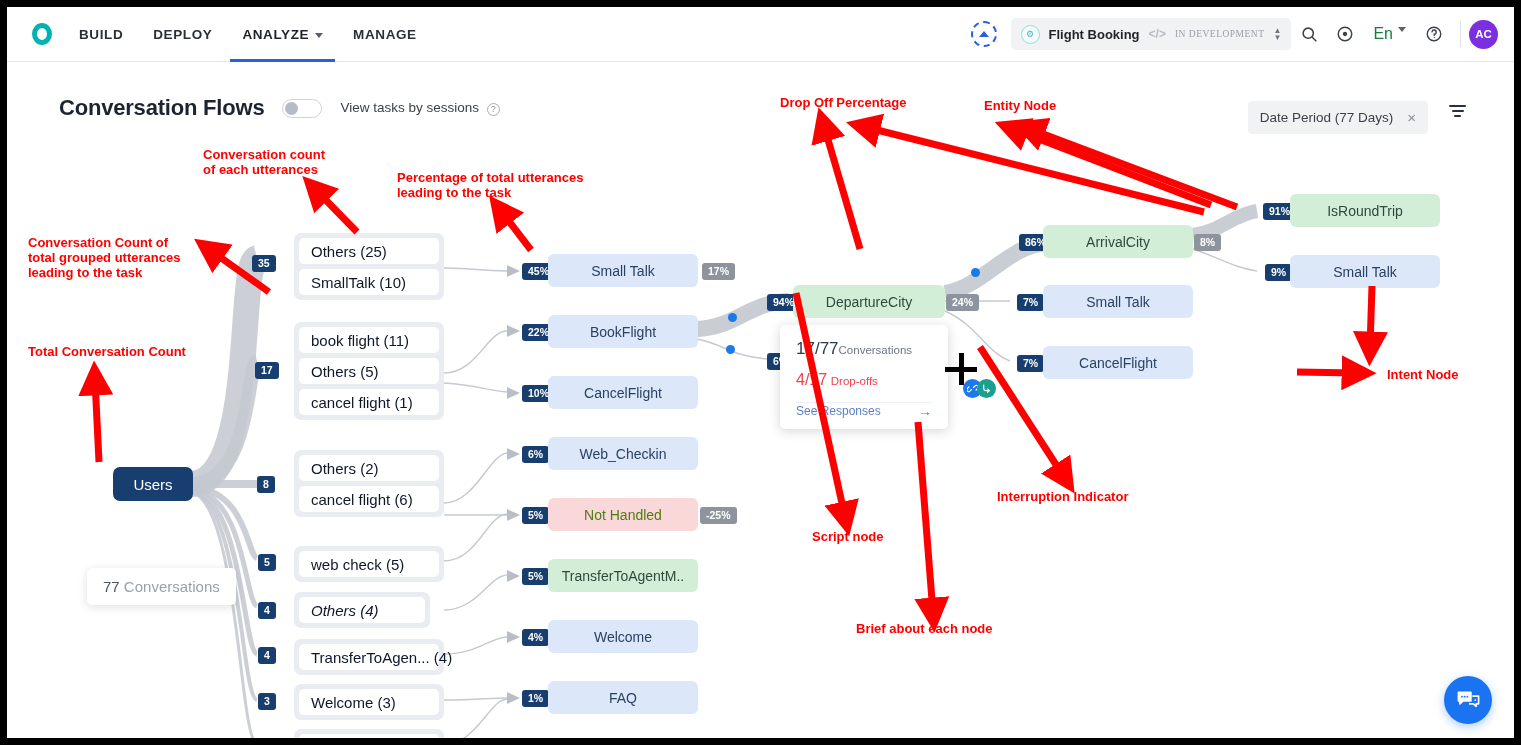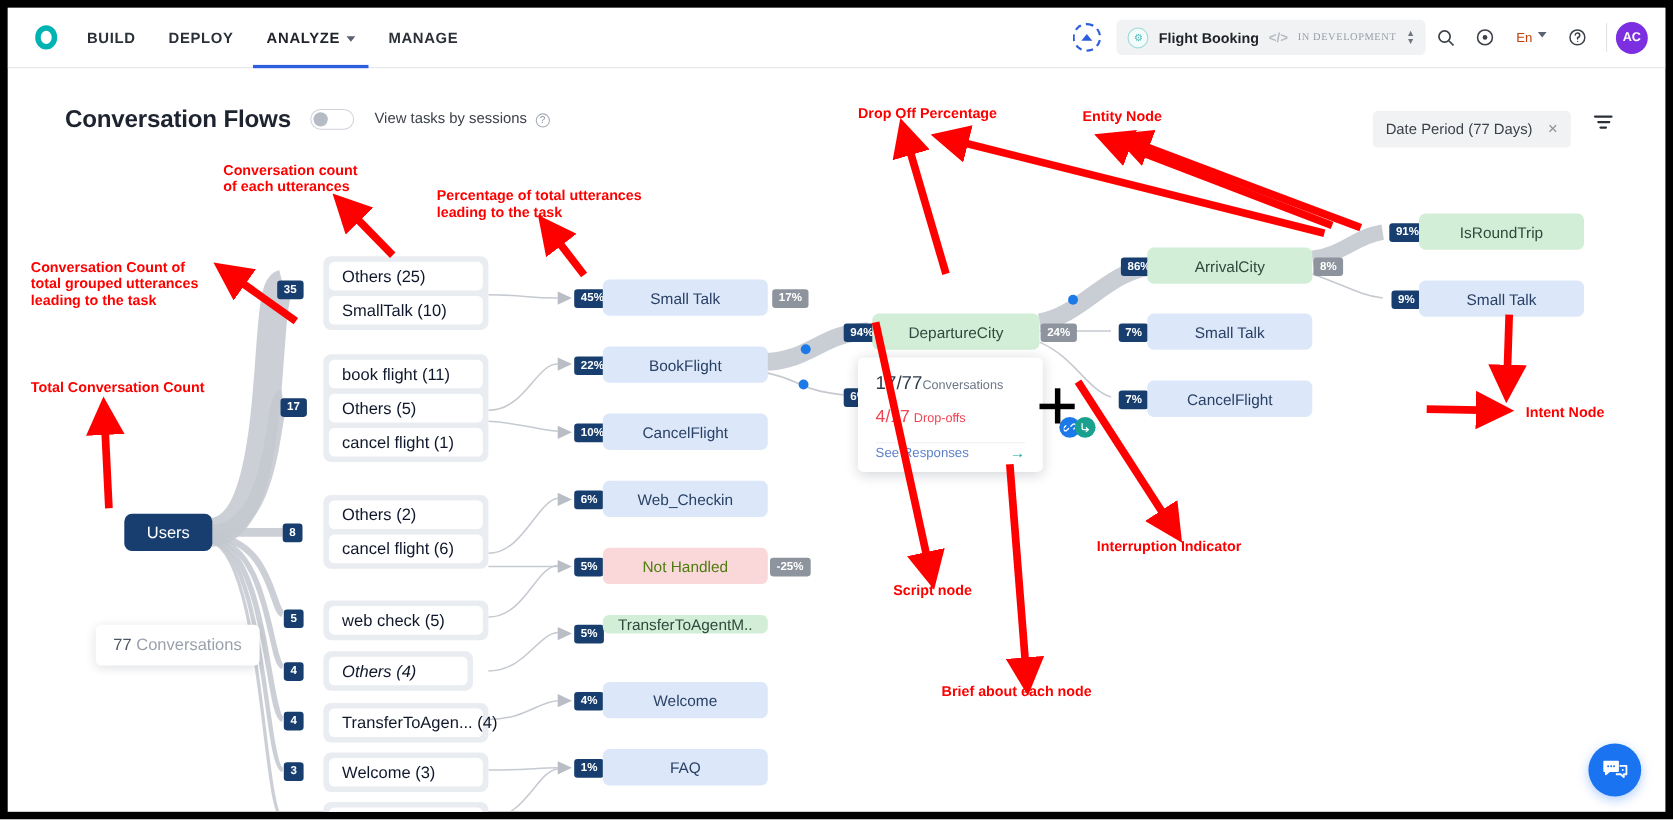--- a/index.html
+++ b/index.html
@@ -66,21 +66,21 @@
     font-size: 9px; color:#4bb8b8;
   }
   .bot-name { font-size: 13px; font-weight: bold; color: #1f2329; }
   .code-ico { font-size: 12px; color: #b7bcc4; font-weight: bold; }
   .bot-status { font-size: 9.5px; color: #9aa0a8; letter-spacing: .5px; font-family: Liberation Serif, serif; }
   .updown { display:flex; flex-direction:column; gap:1px; color:#6f7680; font-size: 8px; line-height:7px;}
   .nav-ico {
     width: 36px; height: 36px; display: flex; align-items: center; justify-content: center;
     cursor: pointer; color: #3c4149;
   }
-  .lang { font-size: 12px; color:#c2410c; display:flex; gap:5px; cursor:pointer; padding: 0 10px;}
+  .lang { font-size: 16px; color:#15803d; display:flex; gap:5px; cursor:pointer; padding: 0 10px;}
   .divider-v { width: 1px; height: 26px; background: #dfe2e7; margin: 0 8px; }
   .avatar {
     width: 29px; height: 29px; border-radius: 50%; background: #7b2fe0;
     color: #ffffff; font-size: 11.5px; font-weight: bold;
     display: flex; align-items: center; justify-content: center; cursor: pointer;
   }
 
   
   .page-head {
     position: absolute; left: 52px; top: 88px; display: flex; align-items: center; gap: 18px;
@@ -424,21 +424,21 @@
 
     <div class="node intent" style="left:541px; top:374px; width:150px; height:33px;">
       <span>Web_Checkin</span>
       </div>
 
     <div class="node nothandled" style="left:541px; top:435px; width:150px; height:33px;">
       <span>Not Handled</span>
       </div>
     <div class="badge gray" style="left:693px; top:444px;">-25%</div>
 
-    <div class="node script" style="left:541px; top:496px; width:150px; height:17px;">
+    <div class="node script" style="left:541px; top:496px; width:150px; height:33px;">
       <span>TransferToAgentM..</span>
       </div>
 
     <div class="node intent" style="left:541px; top:557px; width:150px; height:33px;">
       <span>Welcome</span>
       </div>
 
     <div class="node intent" style="left:541px; top:618px; width:150px; height:33px;">
       <span>FAQ</span>
       </div>

